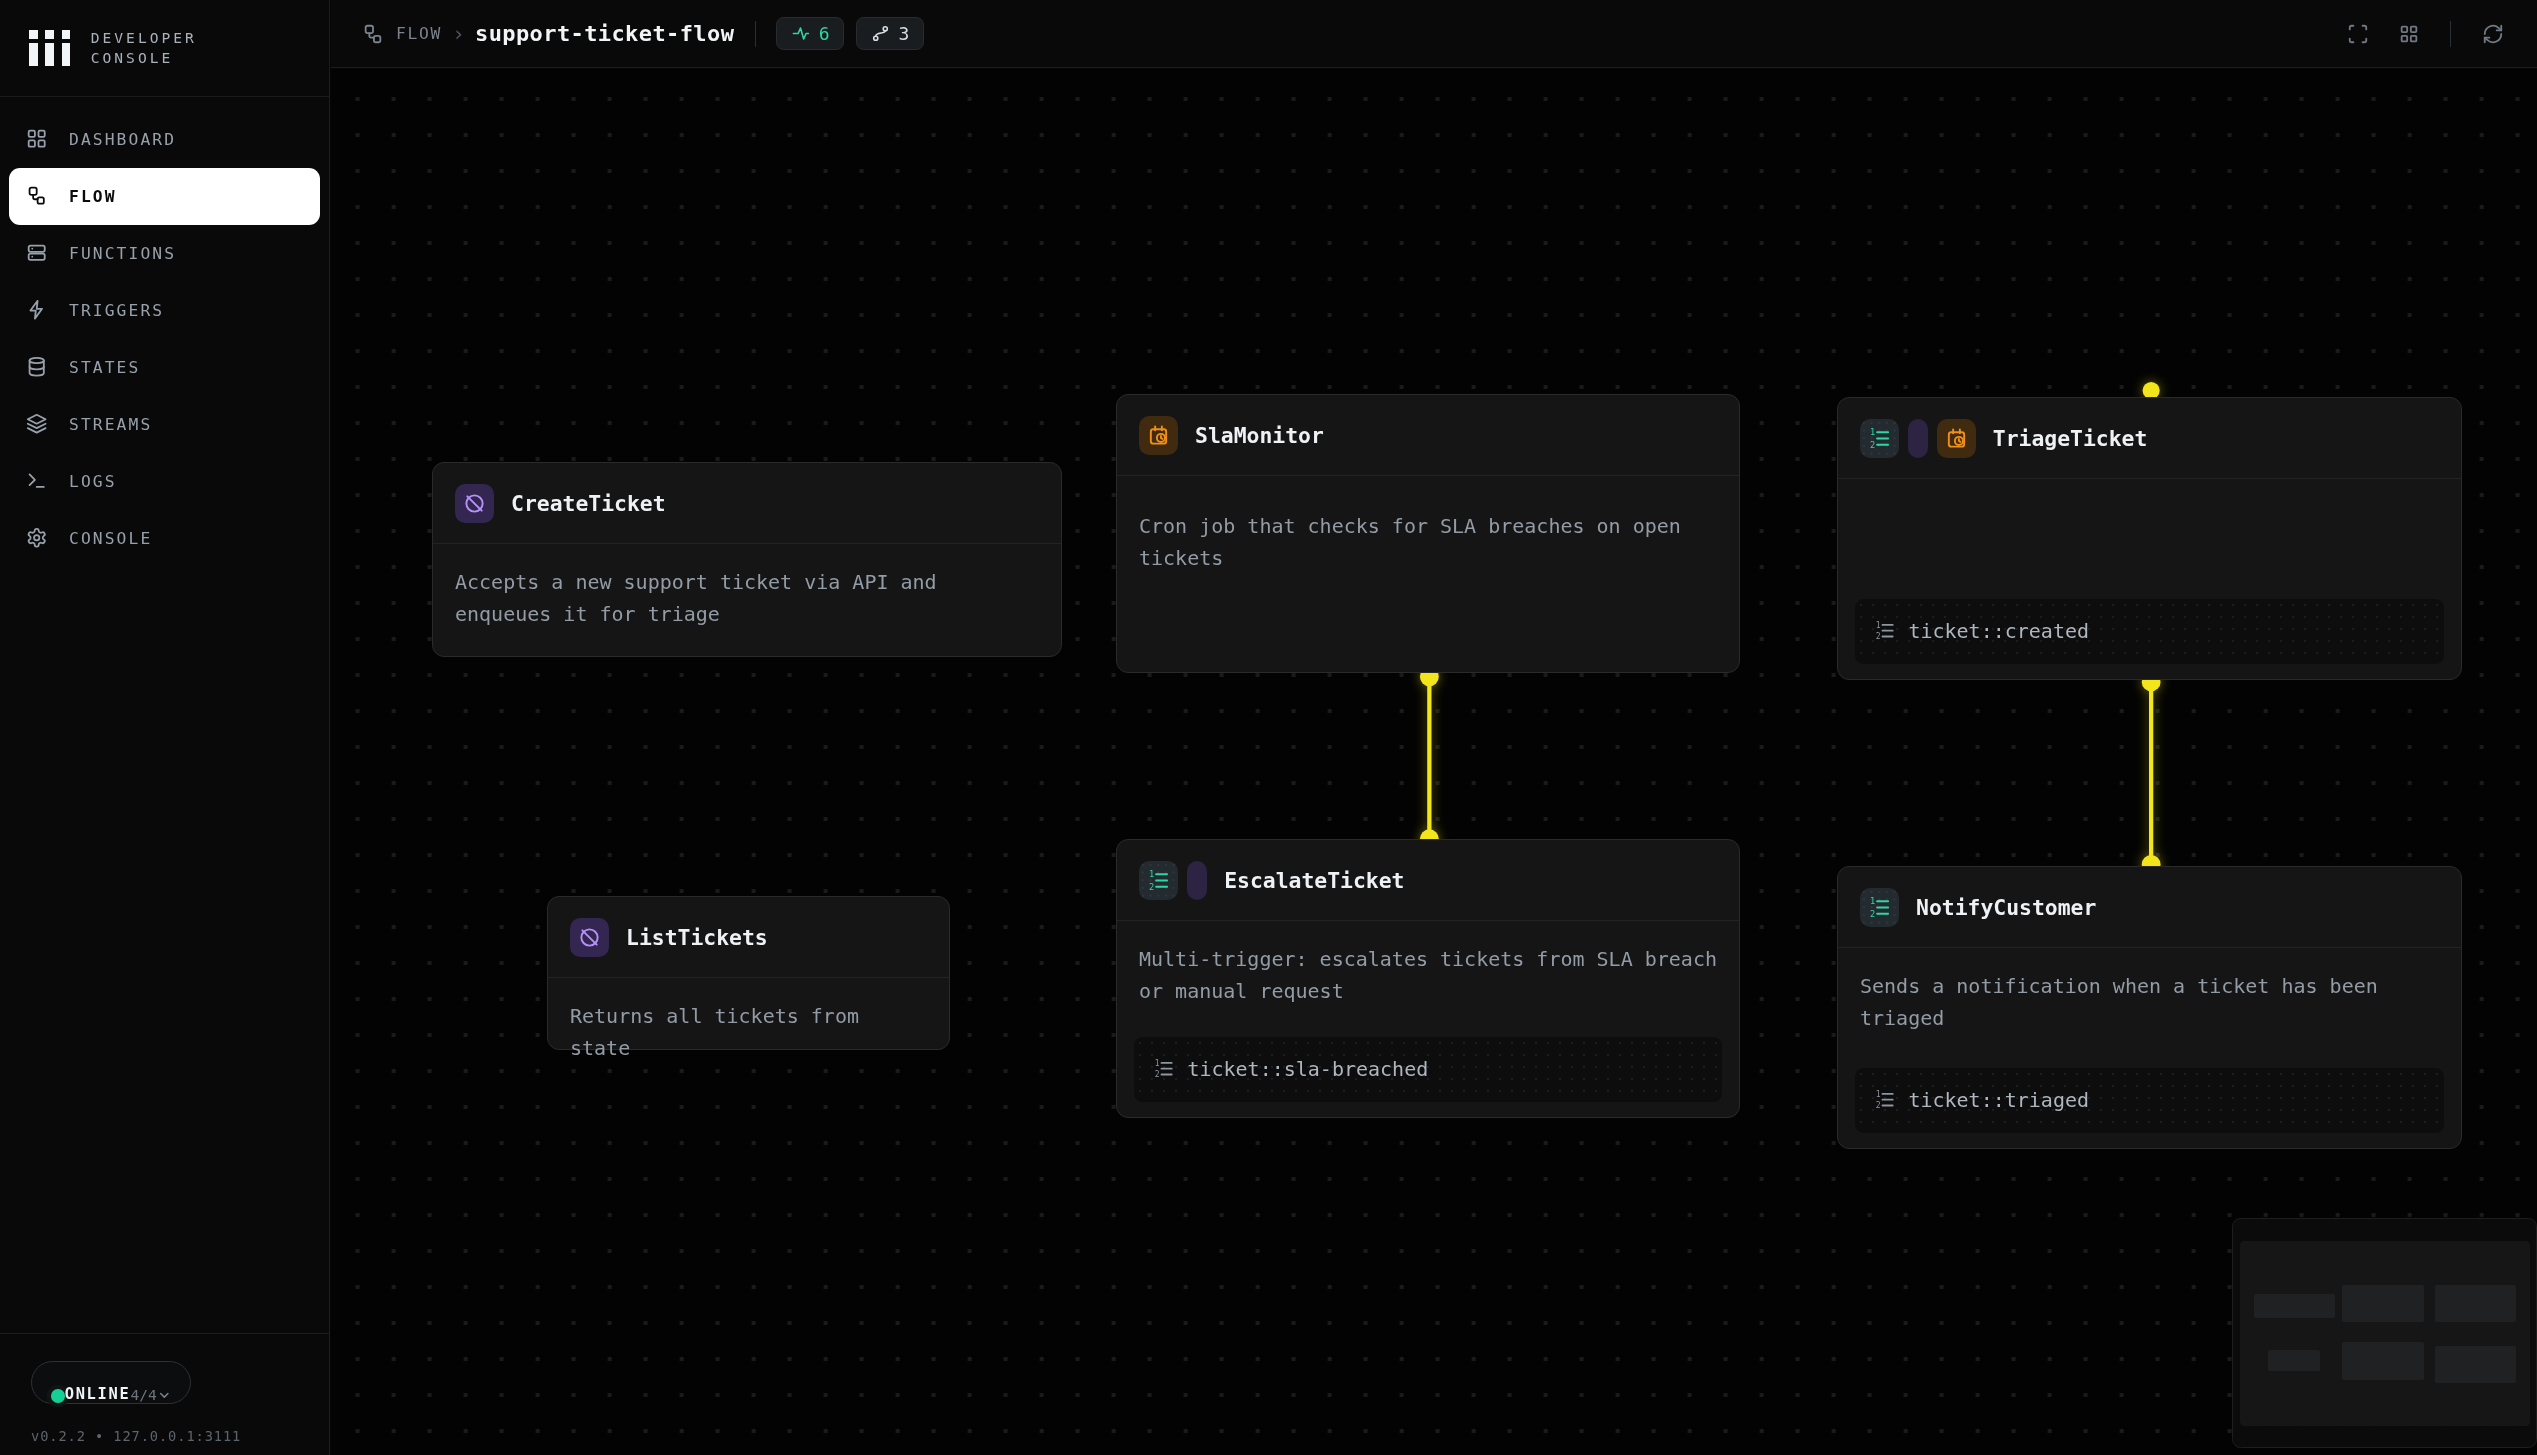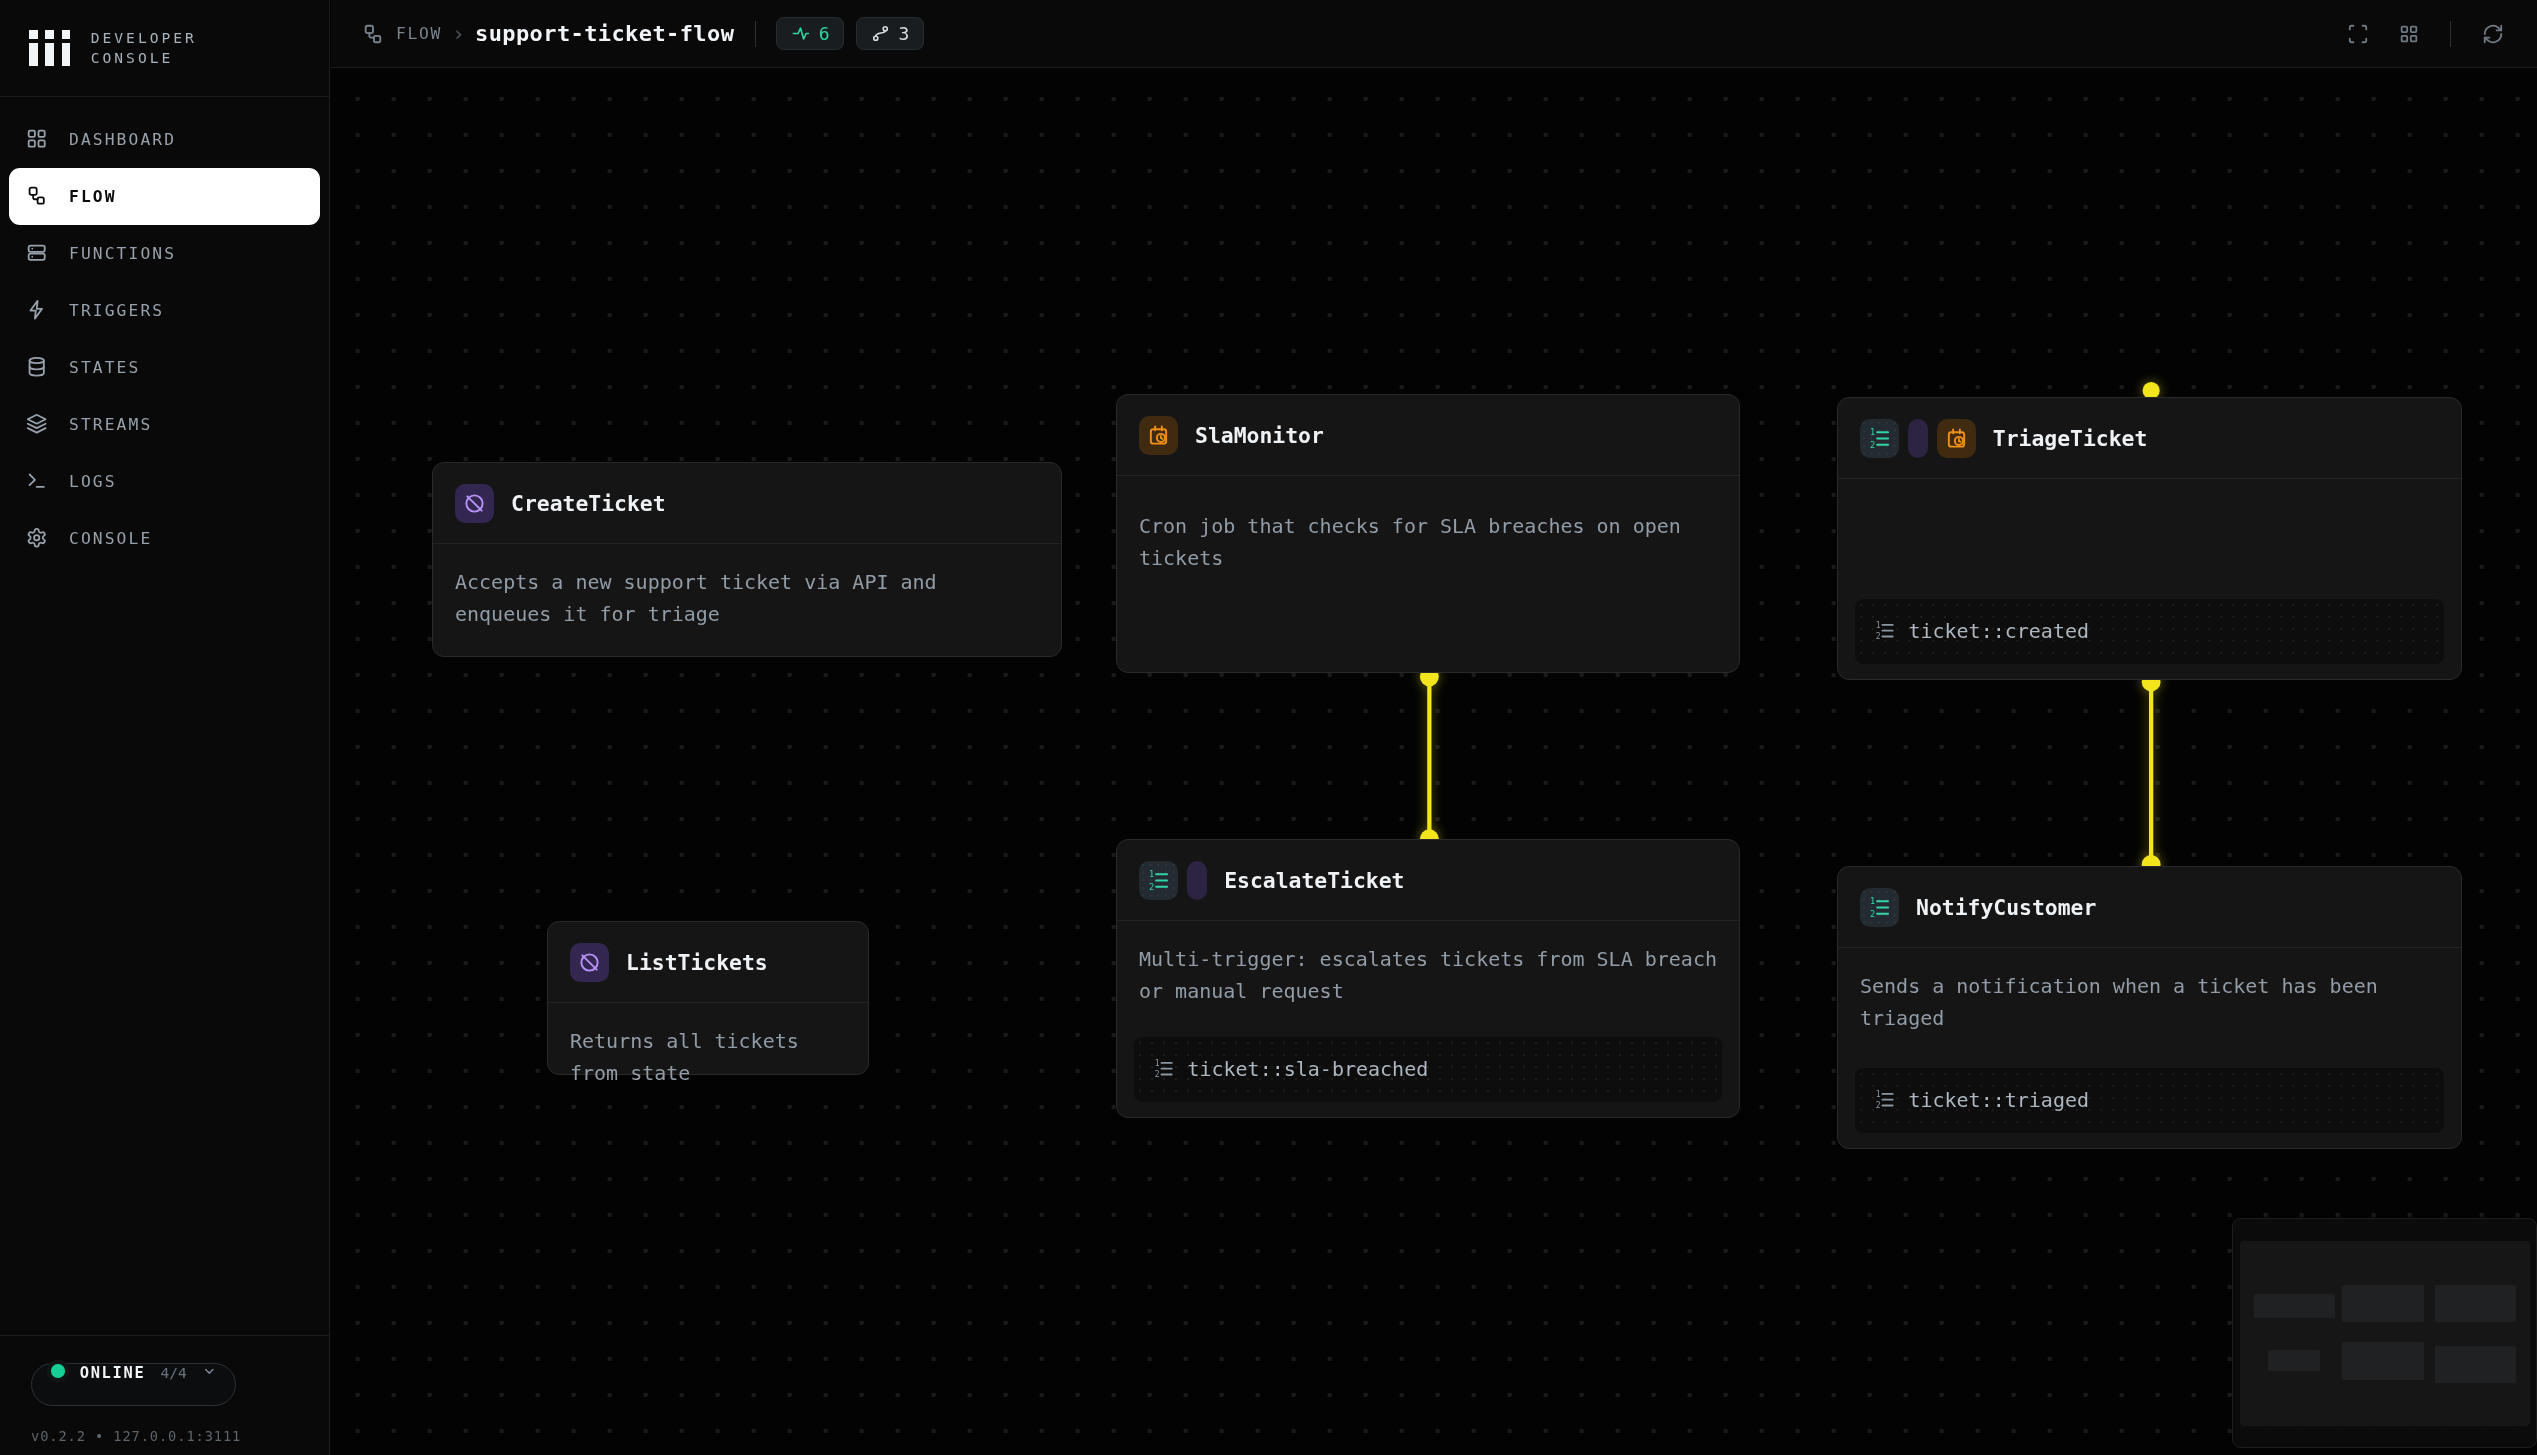--- a/index.html
+++ b/index.html
@@ -16,21 +16,21 @@
   .ibar .s { height:23px; background:#f2f5f7; }
   .brand-text { margin-left:20.6px; font-size:14.6px; letter-spacing:3px; color:#a9b2bb; line-height:20px; }
 
   .nav { padding-top:13.7px; display:flex; flex-direction:column; }
   .nav-item { display:flex; align-items:center; height:57px; margin:0 8.6px; padding:0 17px; border-radius:11px; color:#97a1ab; cursor:pointer; }
   .nav-item svg { width:21.4px; height:21.4px; flex:none; }
   .nav-item .lbl { margin-left:22px; font-size:16.3px; letter-spacing:2.1px; }
   .nav-item.active { background:#ffffff; color:#0b0b0b; font-weight:bold; }
 
   .sidebar-footer { position:absolute; left:0; right:0; bottom:0; border-top:0.9px solid #1c1c1c; padding:27.4px 31px 12px 31px; }
-  .status-pill { display:inline-flex; align-items:flex-start; height:43px; padding:0 19px; gap:15px; border:0.9px solid #2c3238; border-radius:22px; background:#0b0d0e; }
+  .status-pill { display:inline-flex; align-items:flex-end; height:43px; padding:0 19px; gap:0; border:0.9px solid #2c3238; border-radius:22px; background:#0b0d0e; }
   .status-dot { width:13.7px; height:13.7px; border-radius:50%; background:#16cf96; box-shadow:0 0 0 4.3px #101513; }
   .status-state { font-size:15.4px; font-weight:bold; letter-spacing:1.7px; color:#f1f4f6; }
   .status-ratio { font-size:14.6px; color:#6b747d; }
   .status-pill svg { width:14.6px; height:14.6px; color:#7a848d; }
   .version { margin-top:22px; font-size:13.7px; color:#5c646c; letter-spacing:0.9px; }
 
   
   .topbar { position:absolute; left:331px; right:0; top:0; height:68px; background:#090909; border-bottom:0.9px solid #1d1d1d; display:flex; align-items:center; padding:0 34px 0 31px; z-index:2; }
   .crumb-icon { width:22px; height:22px; color:#79838c; }
   .crumb-label { margin-left:12px; font-size:16.3px; letter-spacing:1.7px; color:#79838c; }
@@ -65,21 +65,21 @@
   .node-title { margin-left:17px; font-size:21.4px; font-weight:bold; color:#eef2f5; letter-spacing:0; }
   .node-desc { padding:21.4px 22px 0 22px; font-size:20px; line-height:32px; color:#929ca6; }
   .node-chip { position:absolute; left:17px; right:17px; bottom:15.4px; height:65px; display:flex; align-items:center; gap:13px; padding:0 19px; border-radius:8.6px;
     background-color:#0d0d0d; background-image:radial-gradient(circle, #1d1d1d 1.1px, transparent 1.3px); background-size:12px 12px; }
   .node-chip svg { width:21.4px; height:21.4px; color:#8d97a1; flex:none; }
   .node-chip span { font-size:20px; color:#aeb7c0; }
 
   .node-create   { left:101px;  top:393px; width:630px; height:195px; }
   .node-sla      { left:785px;  top:325px; width:624px; height:279px;gap:12px; }
   .node-triage   { left:1506px; top:328px; width:625px; height:283px; }
-  .node-list     { left:216px;  top:852px; width:322px; height:154px; }
+  .node-list     { left:216px;  top:827px; width:403px; height:154px; }
   .node-escalate { left:785px;  top:770px; width:624px; height:279px; }
   .node-notify   { left:1506px; top:797px; width:625px; height:283px; }
 
   
   .minimap { position:absolute; left:1901px; top:1149px; width:305px; height:230px; background:rgba(12,12,12,0.94); border:0.9px solid #1e1e1e; border-radius:8.6px; z-index:4; }
   .mm-viewport { position:absolute; left:6.9px; top:22px; width:290px; height:185px; background:#161616; border-radius:4.3px; }
   .mm-node { position:absolute; background:#1f2123; border-radius:1.7px; }
   .mm-create   { left:20.6px;  top:75px;  width:81px; height:24px; }
   .mm-sla      { left:109px; top:66px;  width:82px; height:37px; }
   .mm-triage   { left:202px; top:66px;  width:81px; height:37px; }

